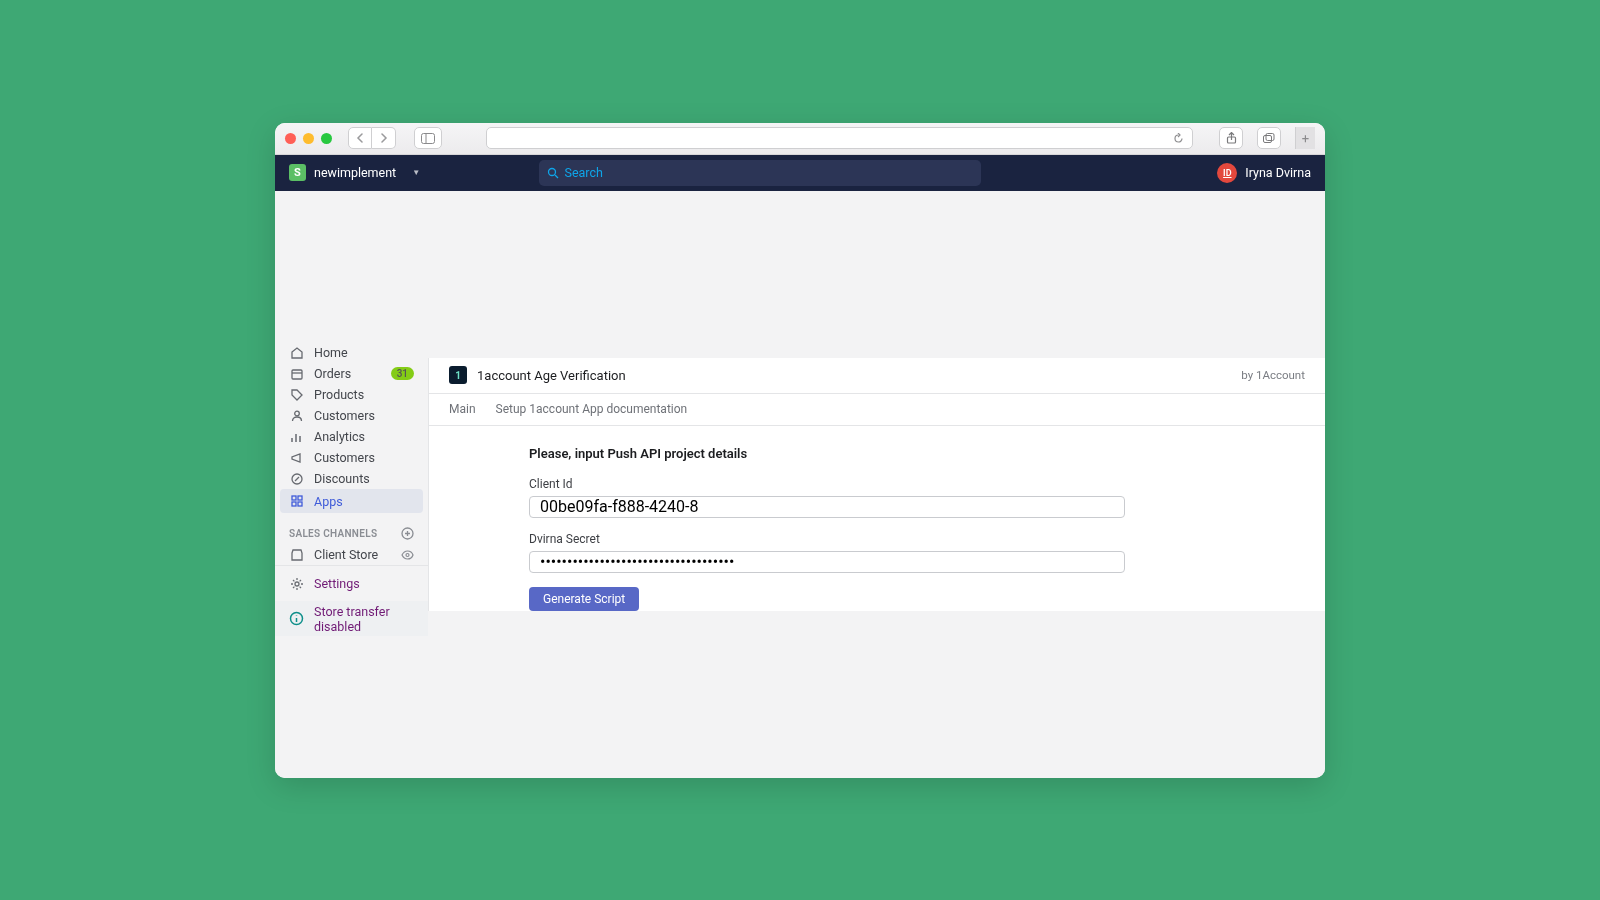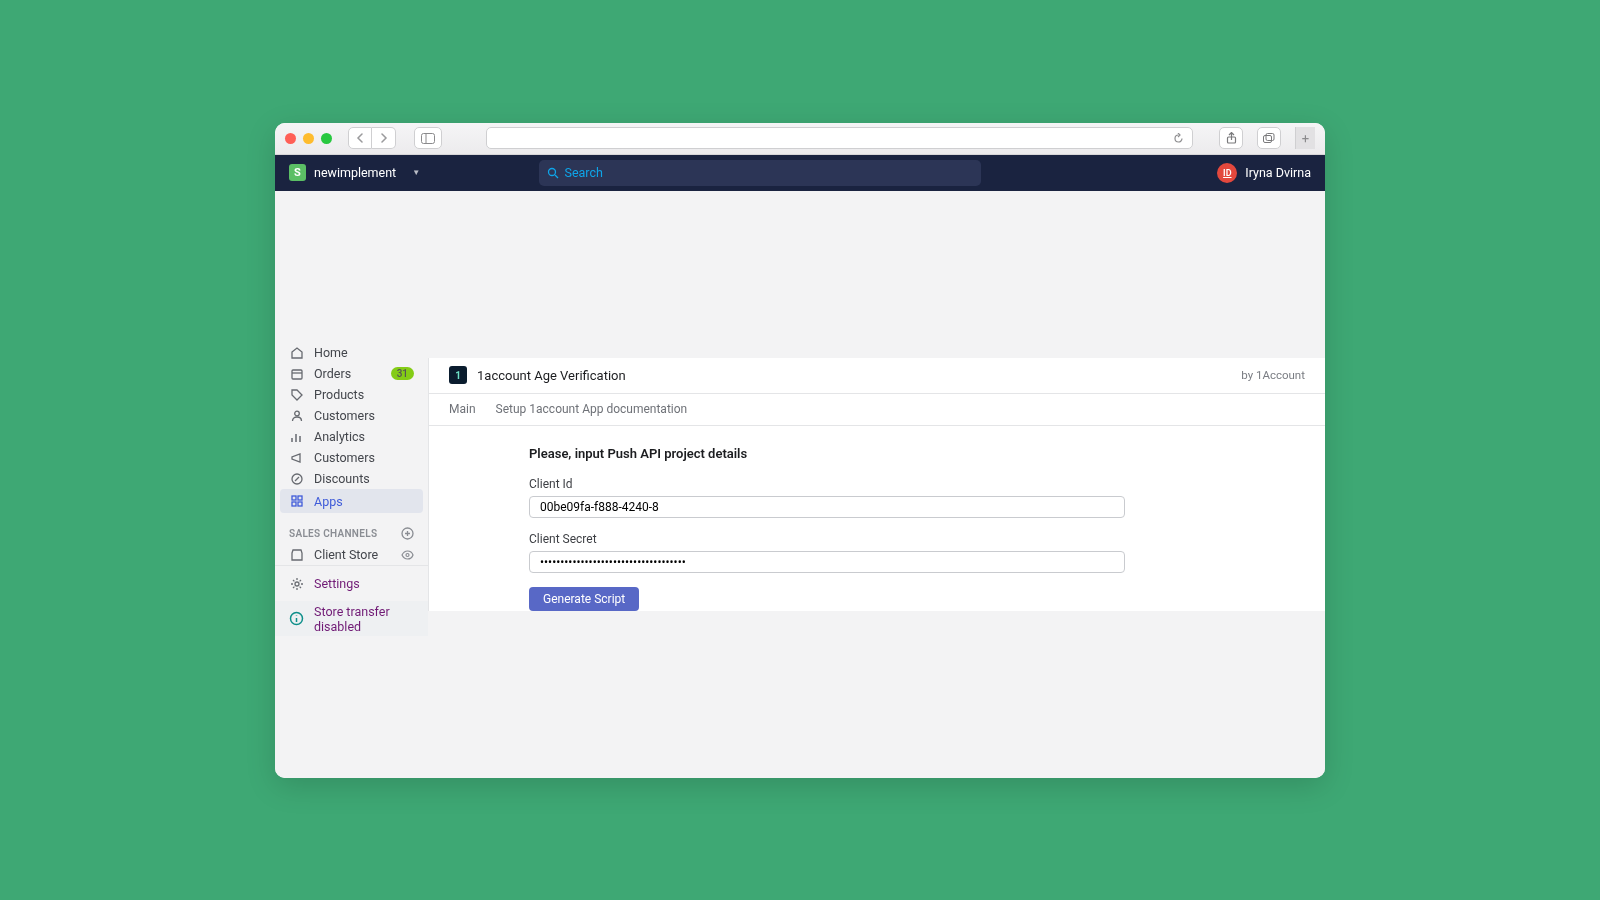--- a/index.html
+++ b/index.html
@@ -51,21 +51,21 @@
 .main{ flex:1; display:flex; flex-direction:column; background:#fff; border-left:1px solid #e4e5e7;}
 .apphdr{ height:36px; border-bottom:1px solid #e4e5e7; display:flex; align-items:center; padding:0 20px; font-size:13px; color:#1c1d20;}
 .appicon{ width:18px; height:18px; background:#0a1c2e; border-radius:3px; margin-right:10px; display:flex; align-items:center; justify-content:center; color:#6fe2c8; font-size:10px; font-weight:700;}
 .byline{ margin-left:auto; font-size:11.5px; color:#7a7d83;}
 .tabs{ height:32px; border-bottom:1px solid #e4e5e7; display:flex; align-items:center; padding:0 20px; gap:20px; font-size:12px; color:#6f7278;}
 .tab{ cursor:pointer;}
 .content{ padding:20px 0 0 100px; }
 .formtitle{ font-size:13px; font-weight:600; color:#1c1d20; margin-bottom:16px;}
 .flabel{ font-size:12px; color:#3d3f44; margin-bottom:5px;}
 .input{ width:596px; height:22px; padding:0 10px; border:1px solid #c9cbcf; border-radius:4px; font-size:12px; color:#1c1d20; background:#fff; margin-bottom:14px; display:flex; align-items:center;}
-.input input{ border:none; outline:none; width:100%; font-size:12px; font-family:inherit;}
+.input input{ border:none; outline:none; width:100%; font-size:16px; font-family:inherit;}
 .btn{ display:inline-flex; align-items:center; justify-content:center; padding:0 14px; height:24px; background:#5868c6; color:#fff; font-size:12px; border-radius:4px; cursor:pointer; border:none;}
 
 svg{display:block;}
 </style>
 </head>
 <body>
 
 <div class="window">
 
   <div class="titlebar">
@@ -267,21 +267,21 @@
       <div class="tabs">
         <div class="tab">Main</div>
         <div class="tab">Setup 1account App documentation</div>
       </div>
       <div class="content">
         <div class="formtitle">Please, input Push API project details</div>
         <div class="flabel">Client Id</div>
         <div class="input">
           <input type="text" value="00be09fa-f888-4240-8" style="">
         </div>
-        <div class="flabel">Client Secret</div>
+        <div class="flabel">Dvirna Secret</div>
         <div class="input">
           <input type="text" value="••••••••••••••••••••••••••••••••••••" style="">
         </div>
         <button class="btn">Generate Script</button>
       </div>
     </div>
 
   </div>
 </div>
 

